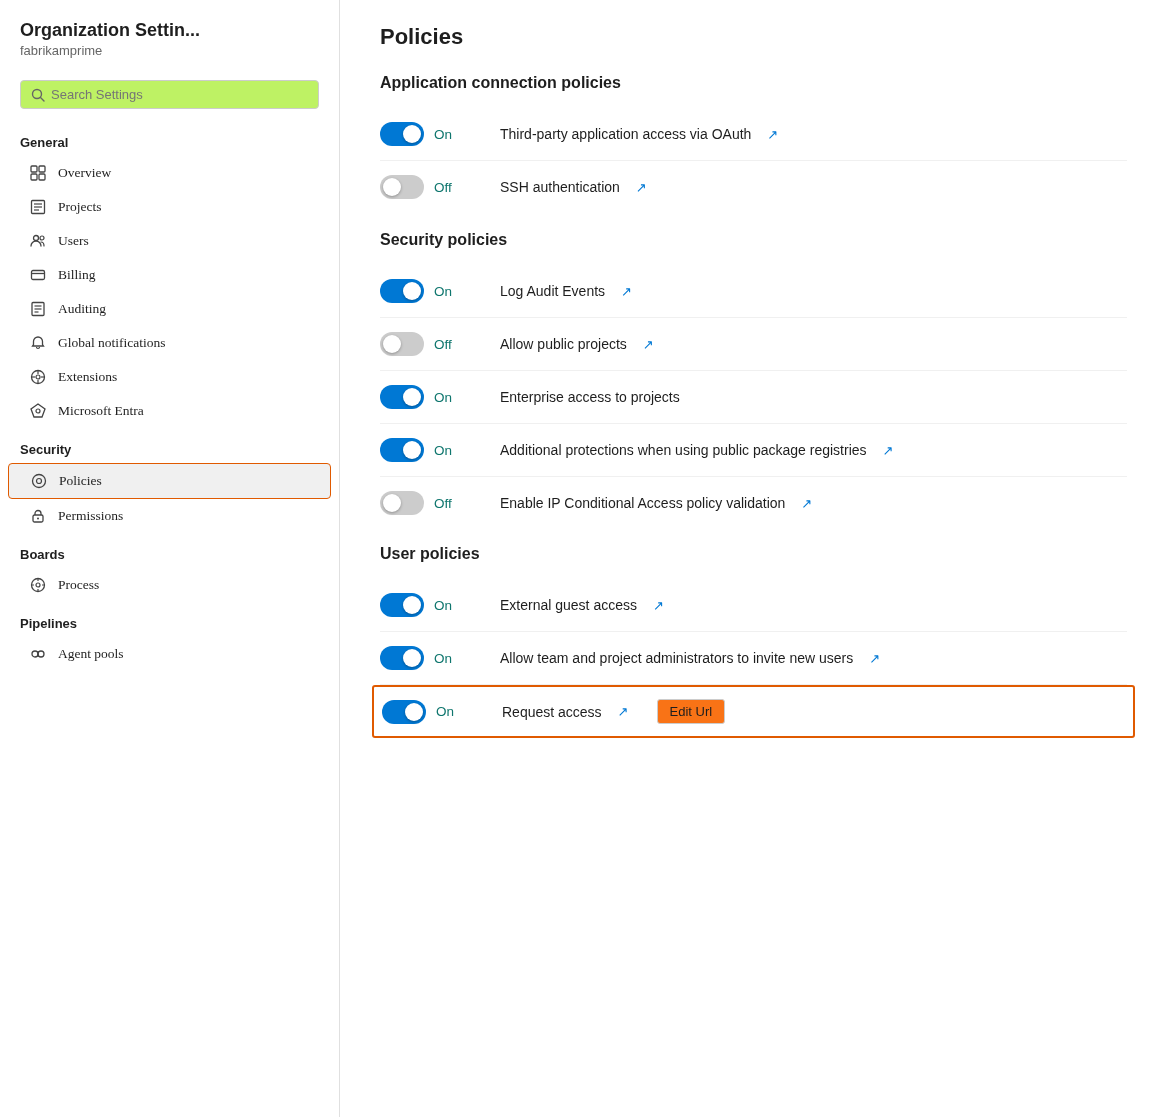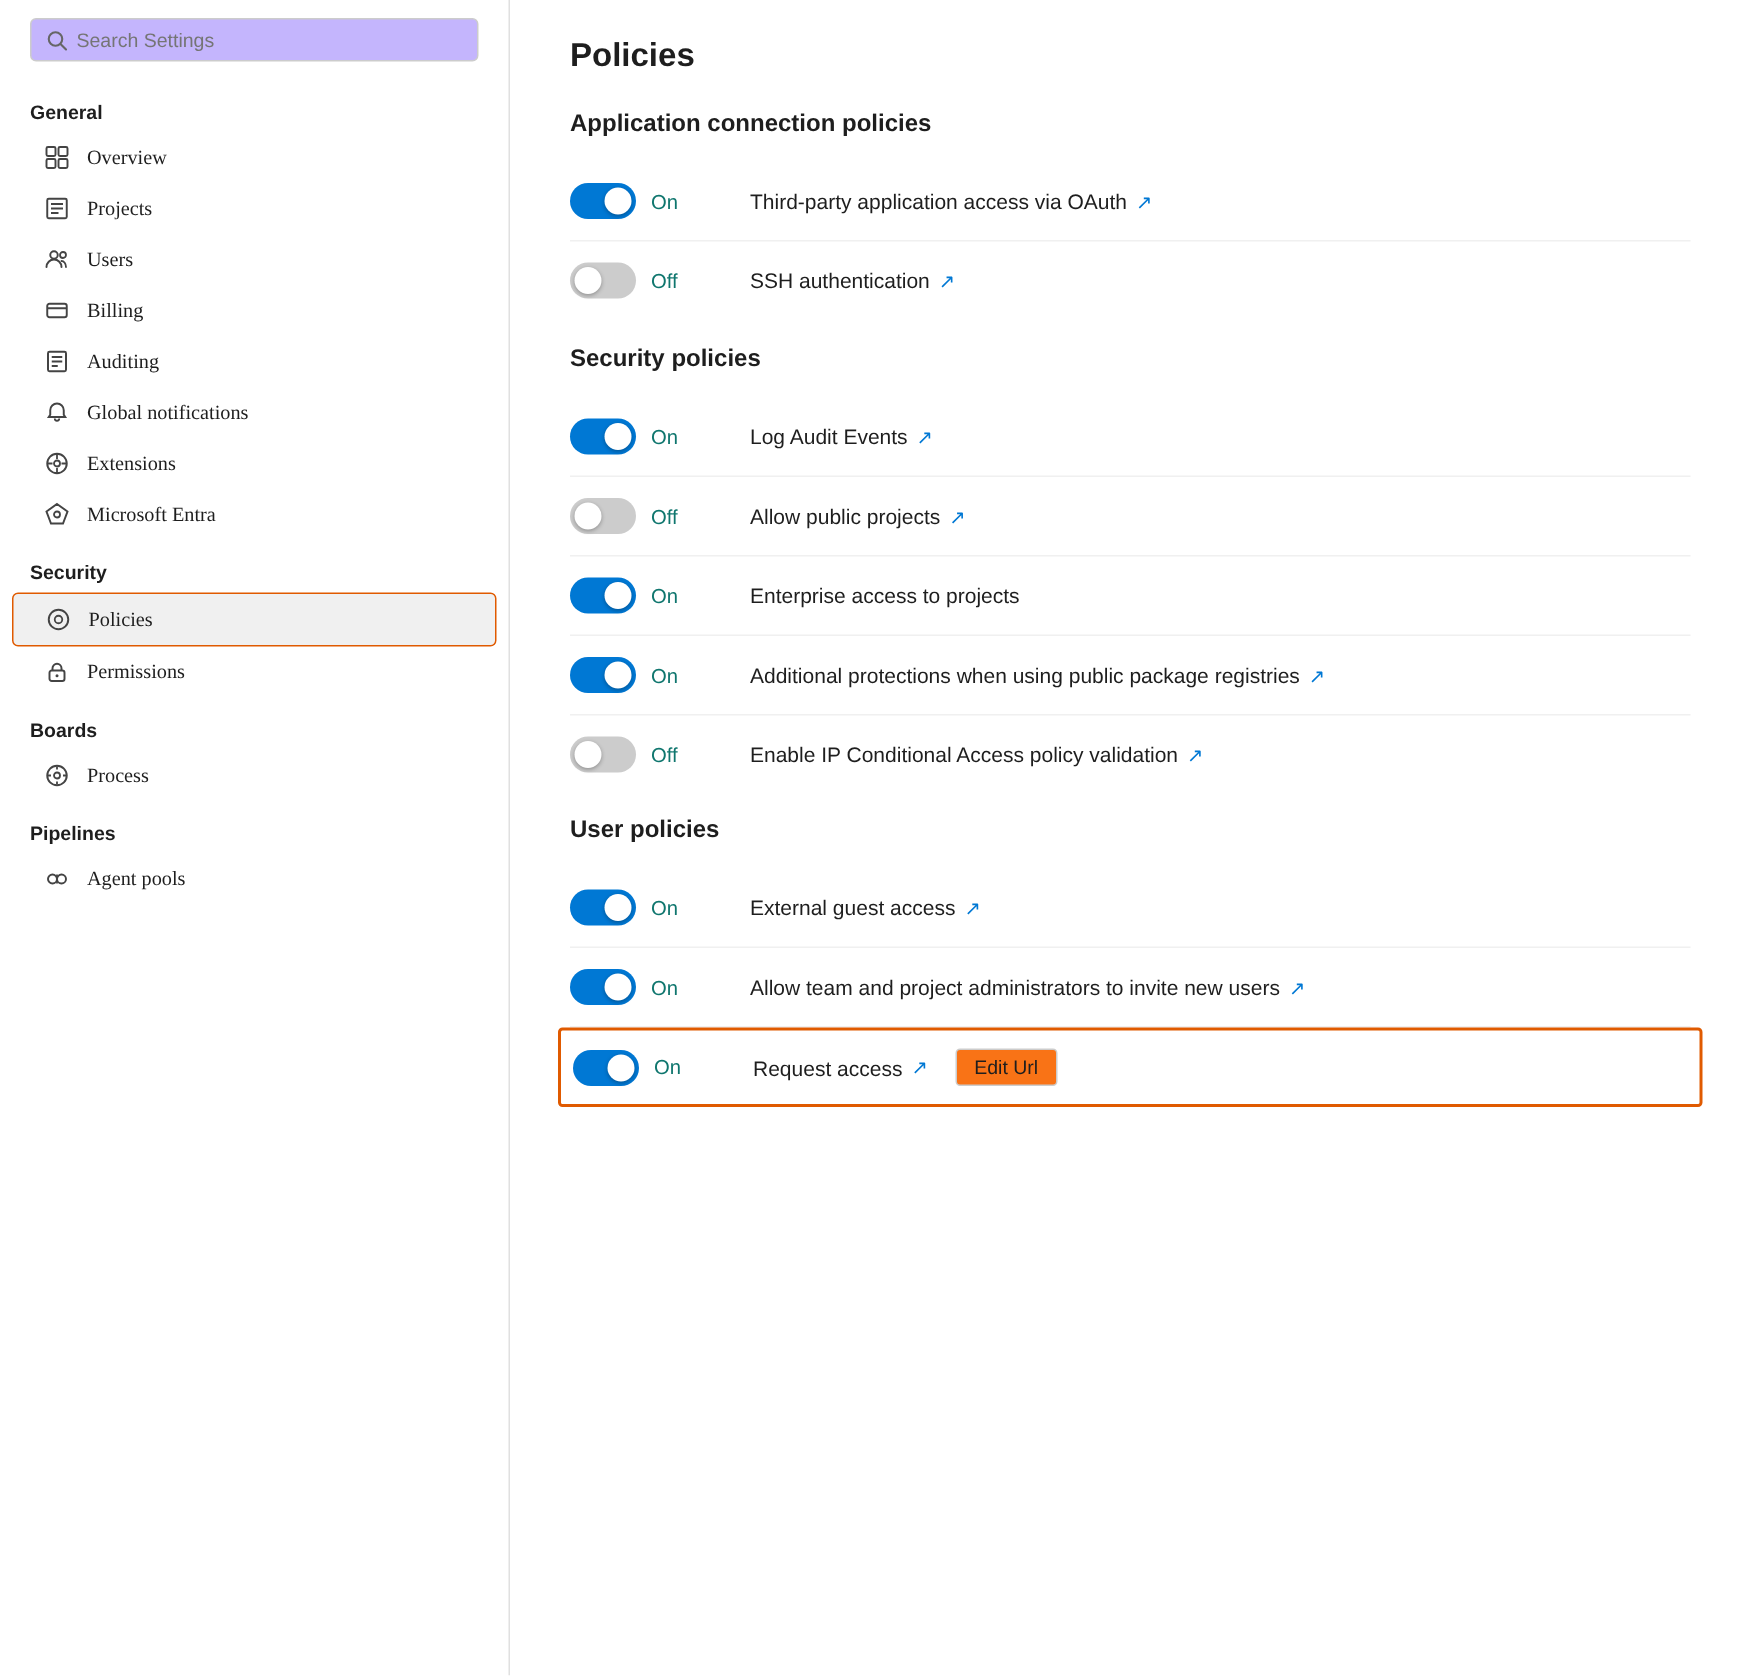--- a/index.html
+++ b/index.html
@@ -28,21 +28,21 @@
       color: #666;
       margin-top: 2px;
     }
     .sidebar-search {
       margin: 12px 20px;
       display: flex;
       align-items: center;
       border: 1px solid #ccc;
       border-radius: 4px;
       padding: 6px 10px;
-      background: #c4b5fd;
+      background: #bef264;
       justify-content: center;
     }
     .sidebar-search input {
       border: none;
       background: transparent;
       outline: none;
       font-size: 13px;
       color: #555;
       width: 100%;
       margin-left: 6px;
@@ -165,21 +165,21 @@
       font-size: 13.5px;
       color: #0f766e;
       width: 32px;
     }
 
     .policy-name {
       font-size: 14px;
       color: #1e1e1e;
       display: flex;
       align-items: center;
-      gap: 6px;
+      gap: 16px;
     }
     .link-icon {
       color: #0078d4;
       font-size: 13px;
       cursor: pointer;
     }
 
     .section-block { margin-bottom: 8px; }
 
     .edit-url-btn {
@@ -200,20 +200,24 @@
       margin: 0 -8px;
     }
 
     
     svg { display: block; }
   </style>
 </head>
 <body>
 
 <div class="sidebar">
+  <div class="sidebar-header">
+    <div class="sidebar-org-title">Organization Settin...</div>
+    <div class="sidebar-org-sub">fabrikamprime</div>
+  </div>
   <div class="sidebar-search">
     <span class="search-icon-svg">
       <svg width="14" height="14" viewBox="0 0 14 14" fill="none">
         <circle cx="6" cy="6" r="4.5" stroke="#666" stroke-width="1.4"></circle>
         <line x1="9.5" y1="9.5" x2="13" y2="13" stroke="#666" stroke-width="1.4" stroke-linecap="round"></line>
       </svg>
     </span>
     <input type="text" placeholder="Search Settings" style="">
   </div>
   <div class="sidebar-scroll">

